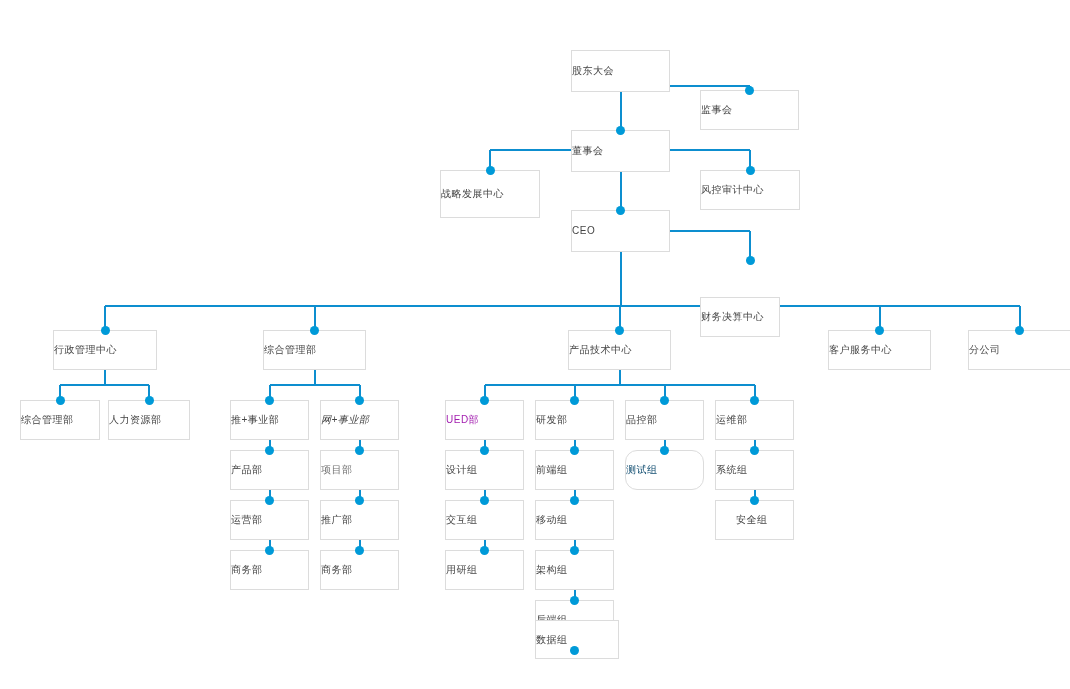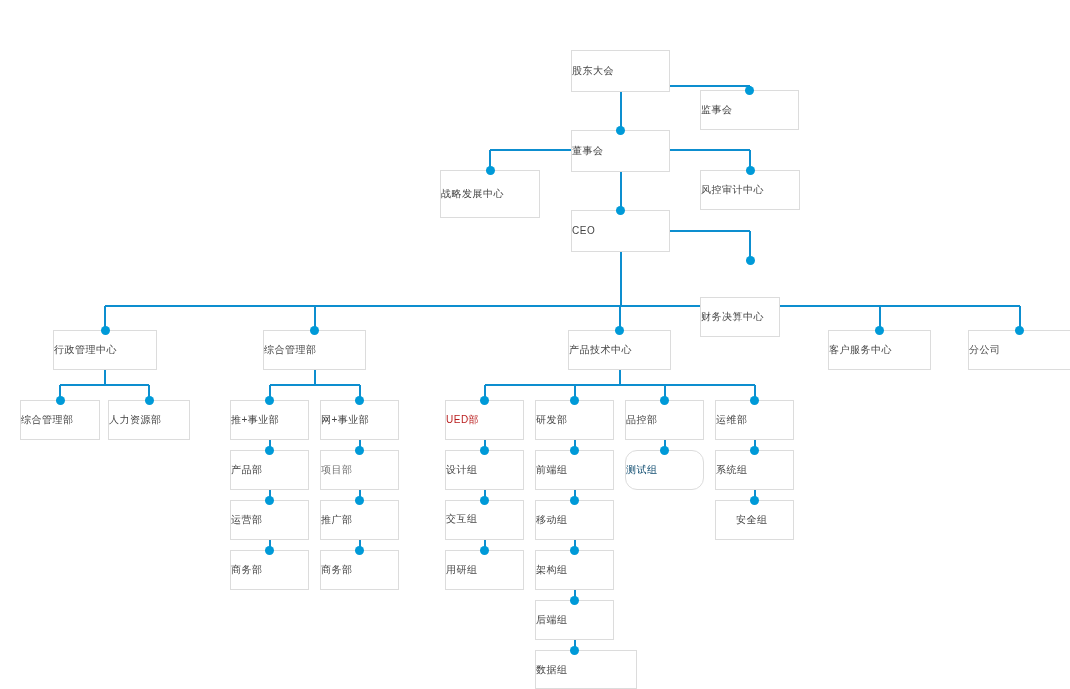--- a/index.html
+++ b/index.html
@@ -152,60 +152,60 @@
       </div>
       <div class="node" style="left: 230px; top: 450px; width: 79px; height: 40px; border-color: rgb(220, 220, 220); background-color: rgb(255, 255, 255); color: rgb(68, 68, 68);">
         <span class="node-label">产品部</span>
       </div>
       <div class="node" style="left: 230px; top: 500px; width: 79px; height: 40px; border-color: rgb(220, 220, 220); background-color: rgb(255, 255, 255); color: rgb(68, 68, 68);">
         <span class="node-label">运营部</span>
       </div>
       <div class="node" style="left: 230px; top: 550px; width: 79px; height: 40px; border-color: rgb(220, 220, 220); background-color: rgb(255, 255, 255); color: rgb(68, 68, 68);">
         <span class="node-label">商务部</span>
       </div>
-      <div class="node" style="left: 320px; top: 400px; width: 79px; height: 40px; border-color: rgb(220, 220, 220); background-color: rgb(255, 255, 255); color: rgb(68, 68, 68);">
+      <div class="node" style="left: 320px; top: 400px; width: 79px; height: 40px; border-color: rgb(220, 220, 220); background-color: rgb(255, 255, 255); color: rgb(68, 68, 68); font-style: italic;">
         <span class="node-label">网+事业部</span>
       </div>
       <div class="node" style="left: 320px; top: 450px; width: 79px; height: 40px; border-color: rgb(220, 220, 220); background-color: rgb(255, 255, 255); color: #737373;">
         <span class="node-label">项目部</span>
       </div>
       <div class="node" style="left: 320px; top: 500px; width: 79px; height: 40px; border-color: rgb(220, 220, 220); background-color: rgb(255, 255, 255); color: rgb(68, 68, 68);">
         <span class="node-label">推广部</span>
       </div>
       <div class="node" style="left: 320px; top: 550px; width: 79px; height: 40px; border-color: rgb(220, 220, 220); background-color: rgb(255, 255, 255); color: rgb(68, 68, 68);">
         <span class="node-label">商务部</span>
       </div>
-      <div class="node" style="left: 445px; top: 400px; width: 79px; height: 40px; border-color: rgb(220, 220, 220); background-color: rgb(255, 255, 255); color: #b91c1c;">
+      <div class="node" style="left: 445px; top: 400px; width: 79px; height: 40px; border-color: rgb(220, 220, 220); background-color: rgb(255, 255, 255); color: #a21caf;">
         <span class="node-label">UED部</span>
       </div>
       <div class="node" style="left: 445px; top: 450px; width: 79px; height: 40px; border-color: rgb(220, 220, 220); background-color: rgb(255, 255, 255); color: rgb(68, 68, 68);">
         <span class="node-label">设计组</span>
       </div>
-      <div class="node" style="left: 445px; top: 500px; width: 79px; height: 40px; border-color: rgb(220, 220, 220); background-color: rgb(255, 255, 255); color: rgb(68, 68, 68); font-family: Liberation Mono, monospace;">
+      <div class="node" style="left: 445px; top: 500px; width: 79px; height: 40px; border-color: rgb(220, 220, 220); background-color: rgb(255, 255, 255); color: rgb(68, 68, 68);">
         <span class="node-label">交互组</span>
       </div>
       <div class="node" style="left: 445px; top: 550px; width: 79px; height: 40px; border-color: rgb(220, 220, 220); background-color: rgb(255, 255, 255); color: rgb(68, 68, 68);">
         <span class="node-label">用研组</span>
       </div>
       <div class="node" style="left: 535px; top: 400px; width: 79px; height: 40px; border-color: rgb(220, 220, 220); background-color: rgb(255, 255, 255); color: rgb(68, 68, 68);">
         <span class="node-label">研发部</span>
       </div>
       <div class="node" style="left: 535px; top: 450px; width: 79px; height: 40px; border-color: rgb(220, 220, 220); background-color: rgb(255, 255, 255); color: rgb(68, 68, 68);">
         <span class="node-label">前端组</span>
       </div>
       <div class="node" style="left: 535px; top: 500px; width: 79px; height: 40px; border-color: rgb(220, 220, 220); background-color: rgb(255, 255, 255); color: rgb(68, 68, 68);">
         <span class="node-label">移动组</span>
       </div>
       <div class="node" style="left: 535px; top: 550px; width: 79px; height: 40px; border-color: rgb(220, 220, 220); background-color: rgb(255, 255, 255); color: rgb(68, 68, 68);">
         <span class="node-label">架构组</span>
       </div>
       <div class="node" style="left: 535px; top: 600px; width: 79px; height: 40px; border-color: rgb(220, 220, 220); background-color: rgb(255, 255, 255); color: rgb(68, 68, 68);">
         <span class="node-label">后端组</span>
       </div>
-      <div class="node" style="left: 535px; top: 650px; width: 102px; height: 39px; border-color: rgb(220, 220, 220); background-color: rgb(255, 255, 255); color: rgb(68, 68, 68);">
+      <div class="node" style="left: 535px; top: 620px; width: 84px; height: 39px; border-color: rgb(220, 220, 220); background-color: rgb(255, 255, 255); color: rgb(68, 68, 68);">
         <span class="node-label">数据组</span>
       </div>
       <div class="node" style="left: 625px; top: 400px; width: 79px; height: 40px; border-color: rgb(220, 220, 220); background-color: rgb(255, 255, 255); color: rgb(68, 68, 68);">
         <span class="node-label">品控部</span>
       </div>
       <div class="node" style="left: 625px; top: 450px; width: 79px; height: 40px; border-color: rgb(220, 220, 220); background-color: rgb(255, 255, 255); color: #0c4a6e; border-radius: 12px;">
         <span class="node-label">测试组</span>
       </div>
       <div class="node" style="left: 715px; top: 400px; width: 79px; height: 40px; border-color: rgb(220, 220, 220); background-color: rgb(255, 255, 255); color: rgb(68, 68, 68);">
         <span class="node-label">运维部</span>

